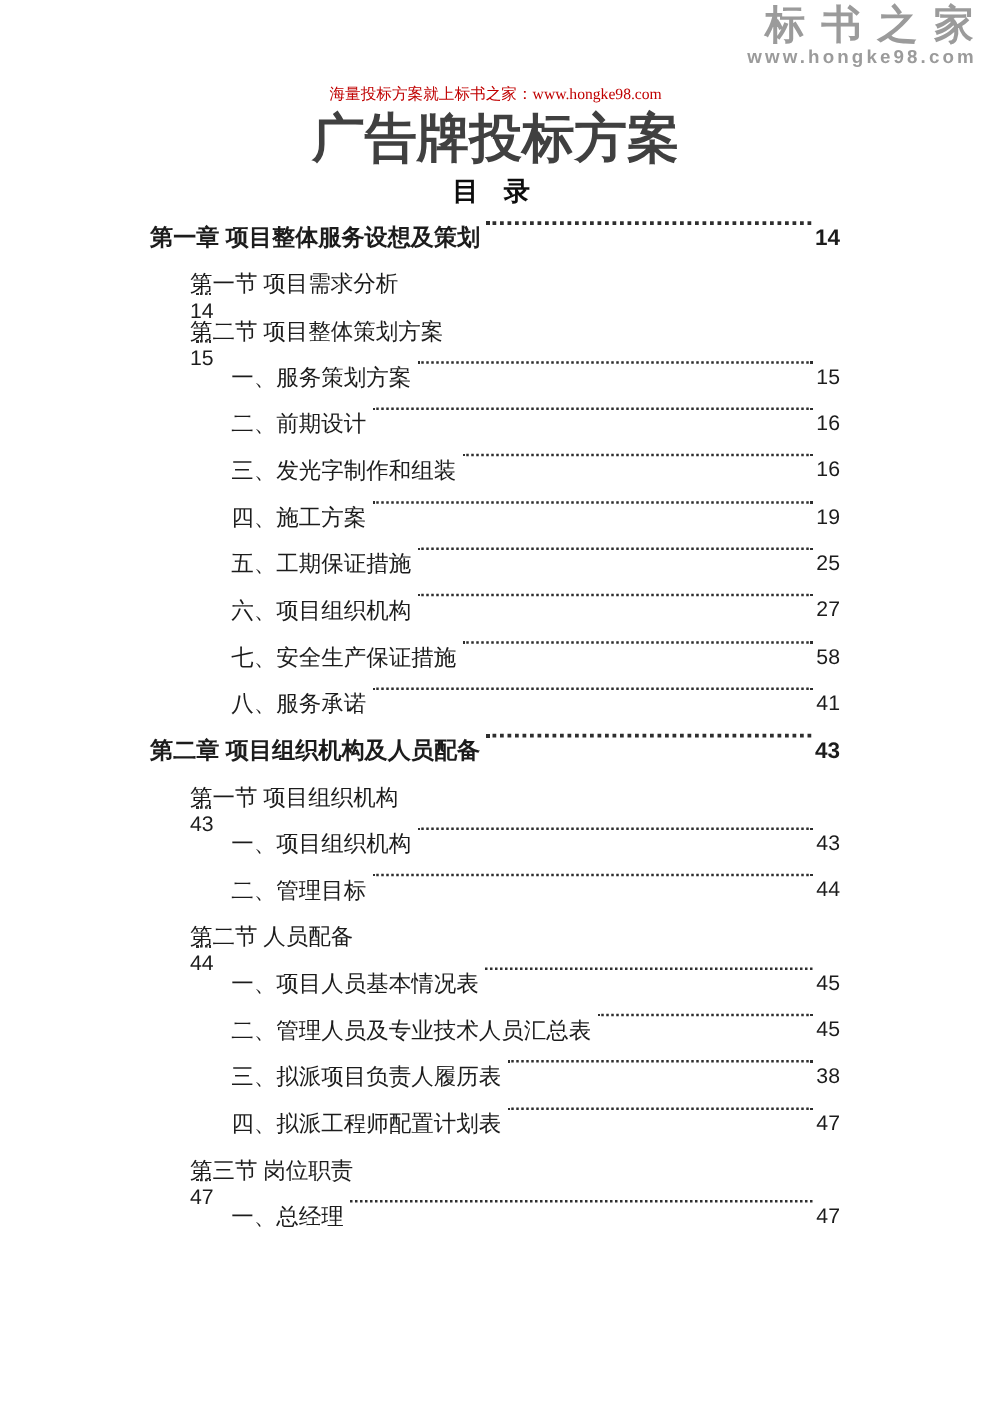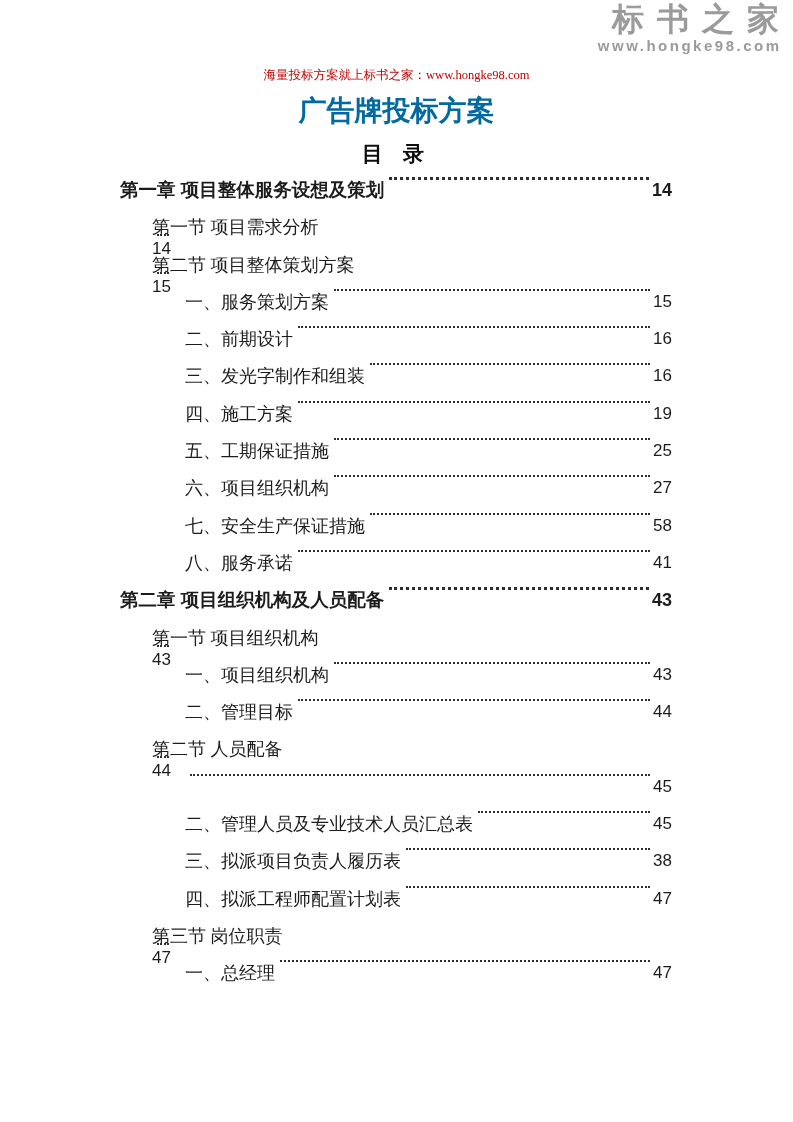--- a/index.html
+++ b/index.html
@@ -55,24 +55,24 @@
   }
 
   
   .doc-title {
     position: absolute;
     top: 88px;
     left: 0;
     width: 100%;
     margin: 0;
     text-align: center;
-    font-size: 28px;
+    font-size: 42px;
     line-height: 46px;
     font-weight: bold;
-    color: #0369a1;
+    color: #404040;
     font-family: "Liberation Sans", sans-serif;
   }
 
   
   .toc-heading {
     position: absolute;
     top: 142px;
     left: 0;
     width: 100%;
     margin: 0;
@@ -218,20 +218,21 @@
     <span class="toc-label">二、管理目标</span>
     <span class="toc-leader"></span>
     <span class="toc-page">44</span>
   </div>
       <div class="toc-row level-section">
     <span class="toc-label">第二节 人员配备</span>
     <span class="toc-leader"></span>
     <span class="toc-page">44</span>
   </div>
       <div class="toc-row level-item">
+    <span class="toc-label">一、项目人员基本情况表</span>
     <span class="toc-leader"></span>
     <span class="toc-page">45</span>
   </div>
       <div class="toc-row level-item">
     <span class="toc-label">二、管理人员及专业技术人员汇总表</span>
     <span class="toc-leader"></span>
     <span class="toc-page">45</span>
   </div>
       <div class="toc-row level-item">
     <span class="toc-label">三、拟派项目负责人履历表</span>

